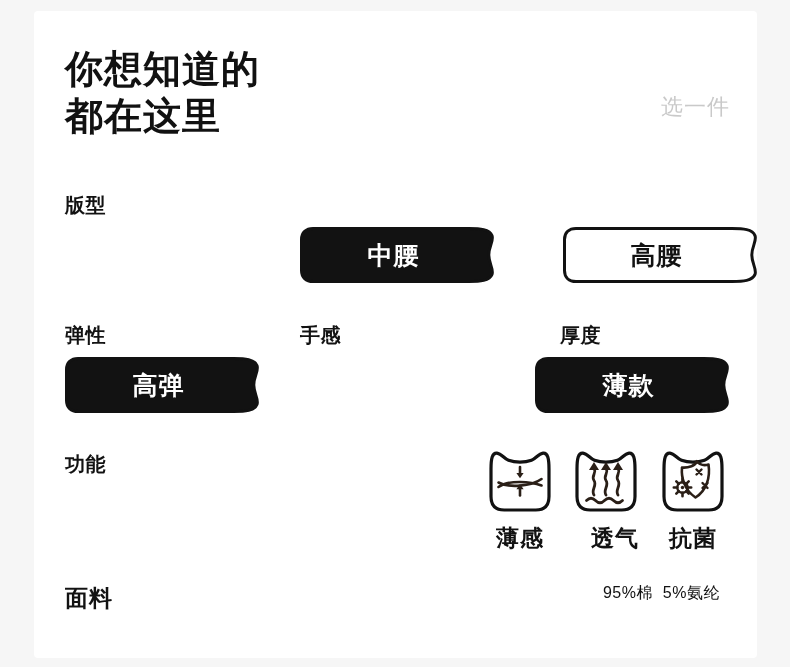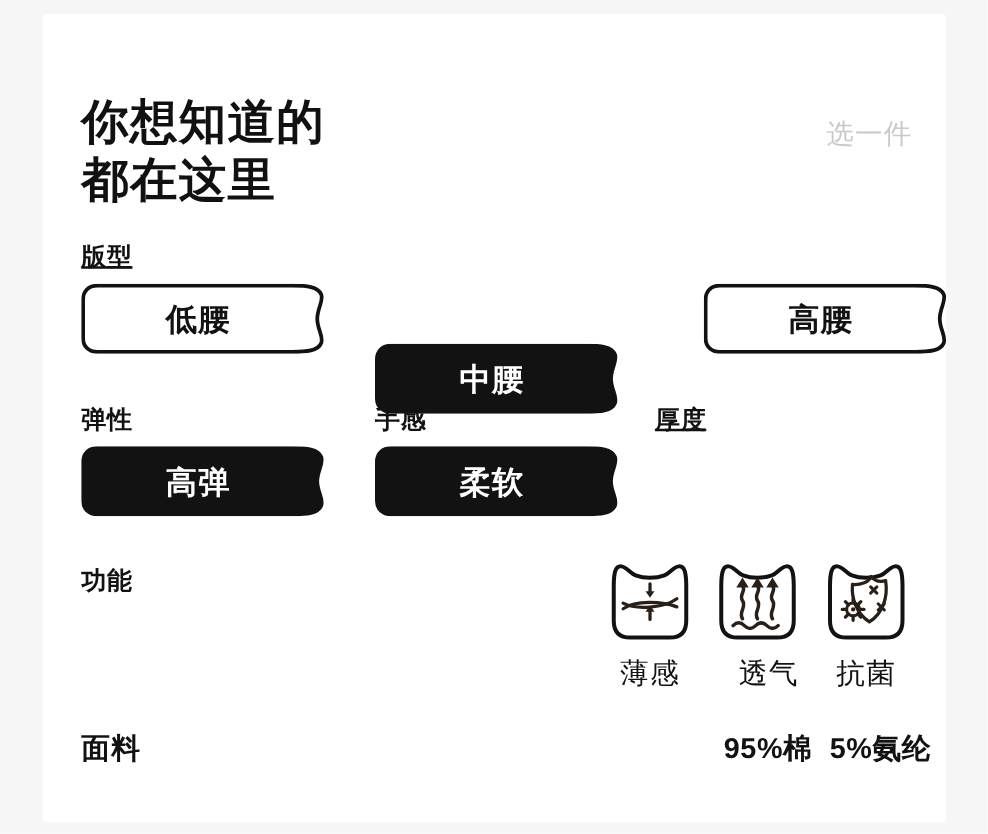--- a/index.html
+++ b/index.html
@@ -9,21 +9,21 @@
     font-family:"Liberation Sans", sans-serif;
     color:#121212;
     position:relative;
     overflow:hidden;
   }
   .card{
     position:absolute;left:34px;top:11px;width:723px;height:647px;
     background:#ffffff;border-radius:4px;
   }
   .title{
-    position:absolute;left:31px;top:64px;
+    position:absolute;left:31px;top:35px;
     font-size:38px;line-height:47px;font-weight:800;
     letter-spacing:1px;color:#111111;
   }
   .tagline{
     position:absolute;right:27px;top:82px;
     text-align:right;
     font-size:22px;line-height:28px;font-weight:400;
     color:#c9c9c9;letter-spacing:1px;
   }
   .sec-label{
@@ -48,87 +48,81 @@
   .feature{
     position:absolute;top:436px;width:66px;
     display:flex;flex-direction:column;align-items:center;
   }
   .feature svg{display:block;}
   .badge-outline{fill:#ffffff;stroke:#121212;stroke-width:3.2;stroke-linejoin:round;}
   .ic{stroke:#2a1f17;fill:none;stroke-linecap:round;stroke-linejoin:round;}
   .icf{fill:#2a1f17;stroke:none;}
   .feature-label{
     margin-top:8px;
-    font-size:23px;font-weight:400;color:#121212;letter-spacing:1px;
+    font-size:23px;font-weight:700;color:#121212;letter-spacing:1px;
   }
   .fabric-label{
     position:absolute;left:31px;top:572px;
     font-size:23px;font-weight:700;letter-spacing:1px;
   }
   .fabric-value{
-    position:absolute;right:12px;top:572px;
-    font-size:23px;font-weight:700;letter-spacing:0.5px;
+    position:absolute;right:37px;top:572px;
+    font-size:16px;font-weight:400;letter-spacing:0.5px;
     white-space:pre;
   }
 </style>
 </head>
 <body>
 
 <div class="card">
 
   <div class="title">
     <div>你想知道的</div>
     <div>都在这里</div>
   </div>
 
   <div class="tagline">
     <div>选一件</div>
   </div>
 
-  <div class="sec-label" style="left:31px;top:181px;text-decoration:underline;">版型</div>
+  <div class="sec-label" style="left:31px;top:181px;">版型</div>
 
-  <div class="chip outline" style="left:31px;top:216px;">
-    <svg width="197" height="56" viewBox="0 0 197 56">
-      <path class="shape" d="M13 1.5 H169 C180 1.5 189.5 2.2 192 8.6 C194 13.8 188.8 19.4 188.8 28 C188.8 36.6 194 42.2 192 47.4 C189.5 53.8 180 54.5 169 54.5 H13 C6 54.5 1.5 50.3 1.5 43.5 V12.5 C1.5 5.7 6 1.5 13 1.5 Z"></path>
-    </svg>
-    <span class="chip-label">低腰</span>
-  </div>
 
-  <div class="chip filled" style="left:266px;top:216px;margin-top:48px;">
+  <div class="chip filled" style="left:266px;top:216px;">
     <svg width="197" height="56" viewBox="0 0 197 56">
       <path class="shape" d="M13 1.5 H169 C180 1.5 189.5 2.2 192 8.6 C194 13.8 188.8 19.4 188.8 28 C188.8 36.6 194 42.2 192 47.4 C189.5 53.8 180 54.5 169 54.5 H13 C6 54.5 1.5 50.3 1.5 43.5 V12.5 C1.5 5.7 6 1.5 13 1.5 Z"></path>
     </svg>
     <span class="chip-label">中腰</span>
   </div>
 
   <div class="chip outline" style="left:501px;top:216px;margin-left:28px;">
     <svg width="197" height="56" viewBox="0 0 197 56">
       <path class="shape" d="M13 1.5 H169 C180 1.5 189.5 2.2 192 8.6 C194 13.8 188.8 19.4 188.8 28 C188.8 36.6 194 42.2 192 47.4 C189.5 53.8 180 54.5 169 54.5 H13 C6 54.5 1.5 50.3 1.5 43.5 V12.5 C1.5 5.7 6 1.5 13 1.5 Z"></path>
     </svg>
     <span class="chip-label">高腰</span>
   </div>
 
   <div class="sec-label" style="left:31px;top:311px;">弹性</div>
   <div class="sec-label" style="left:266px;top:311px;">手感</div>
-  <div class="sec-label" style="left:490px;top:311px;text-decoration:underline;">厚度</div>
+  <div class="sec-label" style="left:526px;top:311px;">厚度</div>
 
   <div class="chip filled" style="left:31px;top:346px;">
     <svg width="197" height="56" viewBox="0 0 197 56">
       <path class="shape" d="M13 1.5 H169 C180 1.5 189.5 2.2 192 8.6 C194 13.8 188.8 19.4 188.8 28 C188.8 36.6 194 42.2 192 47.4 C189.5 53.8 180 54.5 169 54.5 H13 C6 54.5 1.5 50.3 1.5 43.5 V12.5 C1.5 5.7 6 1.5 13 1.5 Z"></path>
     </svg>
     <span class="chip-label">高弹</span>
   </div>
 
-  <div class="chip filled" style="left:266px;top:346px;">
+
+  <div class="chip filled" style="left:501px;top:346px;">
     <svg width="197" height="56" viewBox="0 0 197 56">
       <path class="shape" d="M13 1.5 H169 C180 1.5 189.5 2.2 192 8.6 C194 13.8 188.8 19.4 188.8 28 C188.8 36.6 194 42.2 192 47.4 C189.5 53.8 180 54.5 169 54.5 H13 C6 54.5 1.5 50.3 1.5 43.5 V12.5 C1.5 5.7 6 1.5 13 1.5 Z"></path>
     </svg>
-    <span class="chip-label">柔软</span>
+    <span class="chip-label">薄款</span>
   </div>
-
 
   <div class="sec-label" style="left:31px;top:440px;">功能</div>
 
   <div class="feature" style="left:453px;">
     <svg width="66" height="68" viewBox="0 0 66 68">
       <path class="badge-outline" d="M4 22 C4 11.5 5.2 5.6 10 6.1 C14.6 6.6 17 11.6 21.5 13.3 C25 14.6 29.5 15.2 33 15.2 C36.5 15.2 41 14.6 44.5 13.3 C49 11.6 51.4 6.6 56 6.1 C60.8 5.6 62 11.5 62 22 V49.5 C62 58.6 57.8 63 48.8 63 H17.2 C8.2 63 4 58.6 4 49.5 Z"></path>
       <path class="ic" style="stroke-width:2.6" d="M33 20 V26.5"></path>
       <path class="icf" d="M29.4 26 L36.6 26 L33 31.2 Z"></path>
       <path class="ic" style="stroke-width:2.6" d="M33 48.5 V42"></path>
       <path class="icf" d="M29.4 42.3 L36.6 42.3 L33 37.1 Z"></path>

